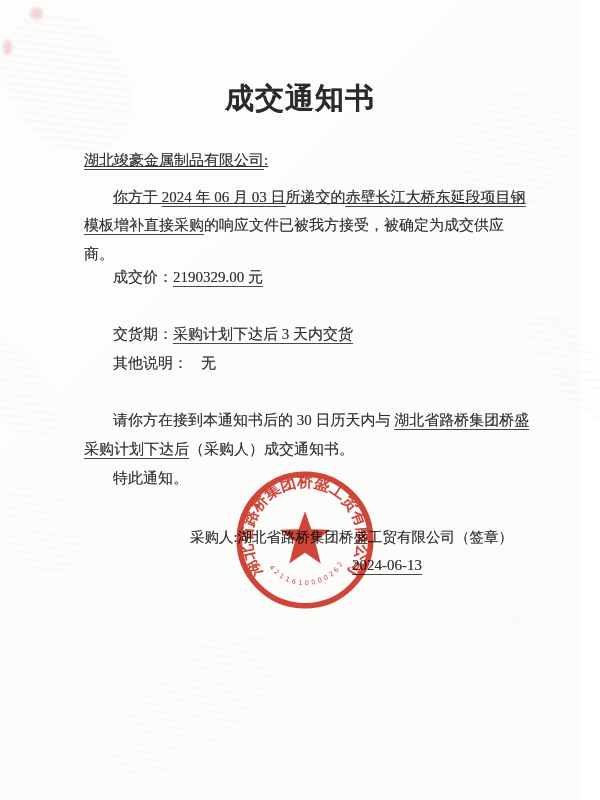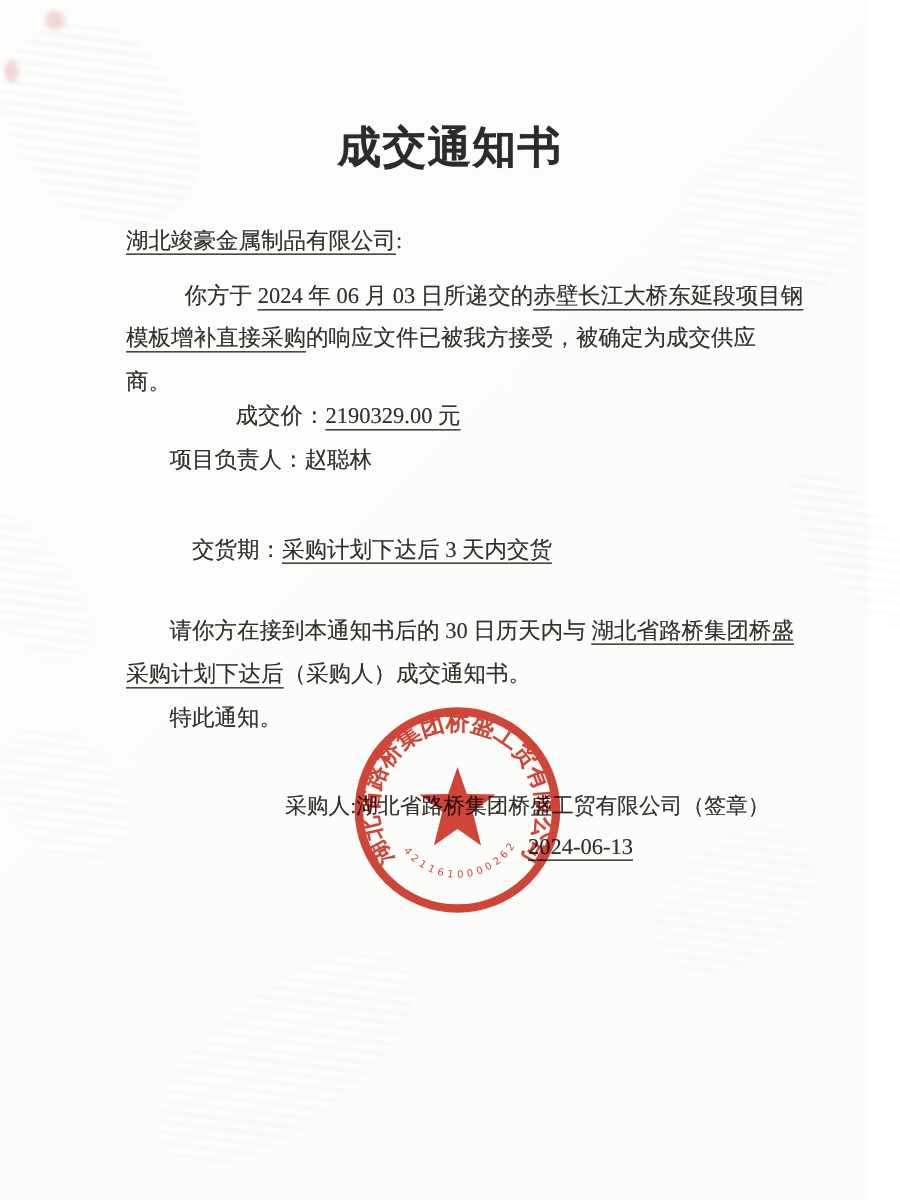--- a/index.html
+++ b/index.html
@@ -17,27 +17,27 @@
   .line{position:absolute;white-space:nowrap;font-size:15px;color:#34322f;
         text-shadow:0 0 0.4px rgba(60,60,60,.55);}
   .u{text-decoration:underline;text-decoration-thickness:1px;text-underline-offset:3.5px;
      text-decoration-color:#4a4844;}
   .title{
     position:absolute;left:0;top:79px;width:600px;text-align:center;
     font-size:29px;font-weight:bold;letter-spacing:1px;color:#2c2b29;
     text-shadow:0 0 0.5px rgba(40,40,40,.6);
   }
   .bid-line{left:283px;top:125px;}
-  .recipient{left:84px;top:151px;}
-  .para-l1{left:123px;top:188px;}
+  .recipient{left:84px;top:151px;text-decoration:underline;}
+  .para-l1{left:113px;top:188px;text-decoration:underline;}
   .para-l2{left:84px;top:216px;text-align:right;}
   .para-l3{left:84px;top:245px;}
-  .field-1{left:113px;top:268px;margin-left:44px;}
+  .field-1{left:113px;top:268px;}
   .field-2{left:113px;top:297px;}
-  .field-3{left:128px;top:325px;margin-top:32px;}
+  .field-3{left:113px;top:325px;}
   .field-4{left:113px;top:354px;}
   .field-4 .val{margin-left:13px;}
   .para2-l1{left:113px;top:411px;}
   .para2-l2{left:84px;top:440px;}
   .closing{left:113px;top:469px;}
   .sign-line{left:190px;top:528px;font-size:14.5px;}
   .date-line{left:352px;top:557px;}
   
   .seal{
     position:absolute;left:228px;top:463px;width:154px;height:154px;
@@ -90,25 +90,25 @@
     <span>你方于 </span><span class="u">2024 年 06 月 03 日</span><span>所递交的</span><span class="u">赤壁长江大桥东延段项目钢</span>
   </div>
   <div class="line para-l2">
     <span class="u">模板增补直接采购</span><span>的响应文件已被我方接受，被确定为成交供应</span>
   </div>
   <div class="line para-l3">商。</div>
 
   <div class="line field-1">
     <span>成交价：</span><span class="u val">2190329.00 元 </span>
   </div>
-  <div class="line field-2">
-    <span>项目负责人：</span><span class="val">赵聪林</span>
-  </div>
   <div class="line field-3">
     <span>交货期：</span><span class="u val">采购计划下达后 3 天内交货</span>
+  </div>
+  <div class="line field-4">
+    <span>其他说明：</span><span class="val">无</span>
   </div>
 
   <div class="line para2-l1">
     <span>请你方在接到本通知书后的 30 日历天内与 </span><span class="u">湖北省路桥集团桥盛</span>
   </div>
   <div class="line para2-l2">
     <span class="u">采购计划下达后</span><span>（采购人）成交通知书。</span>
   </div>
   <div class="line closing">特此通知。</div>
 

